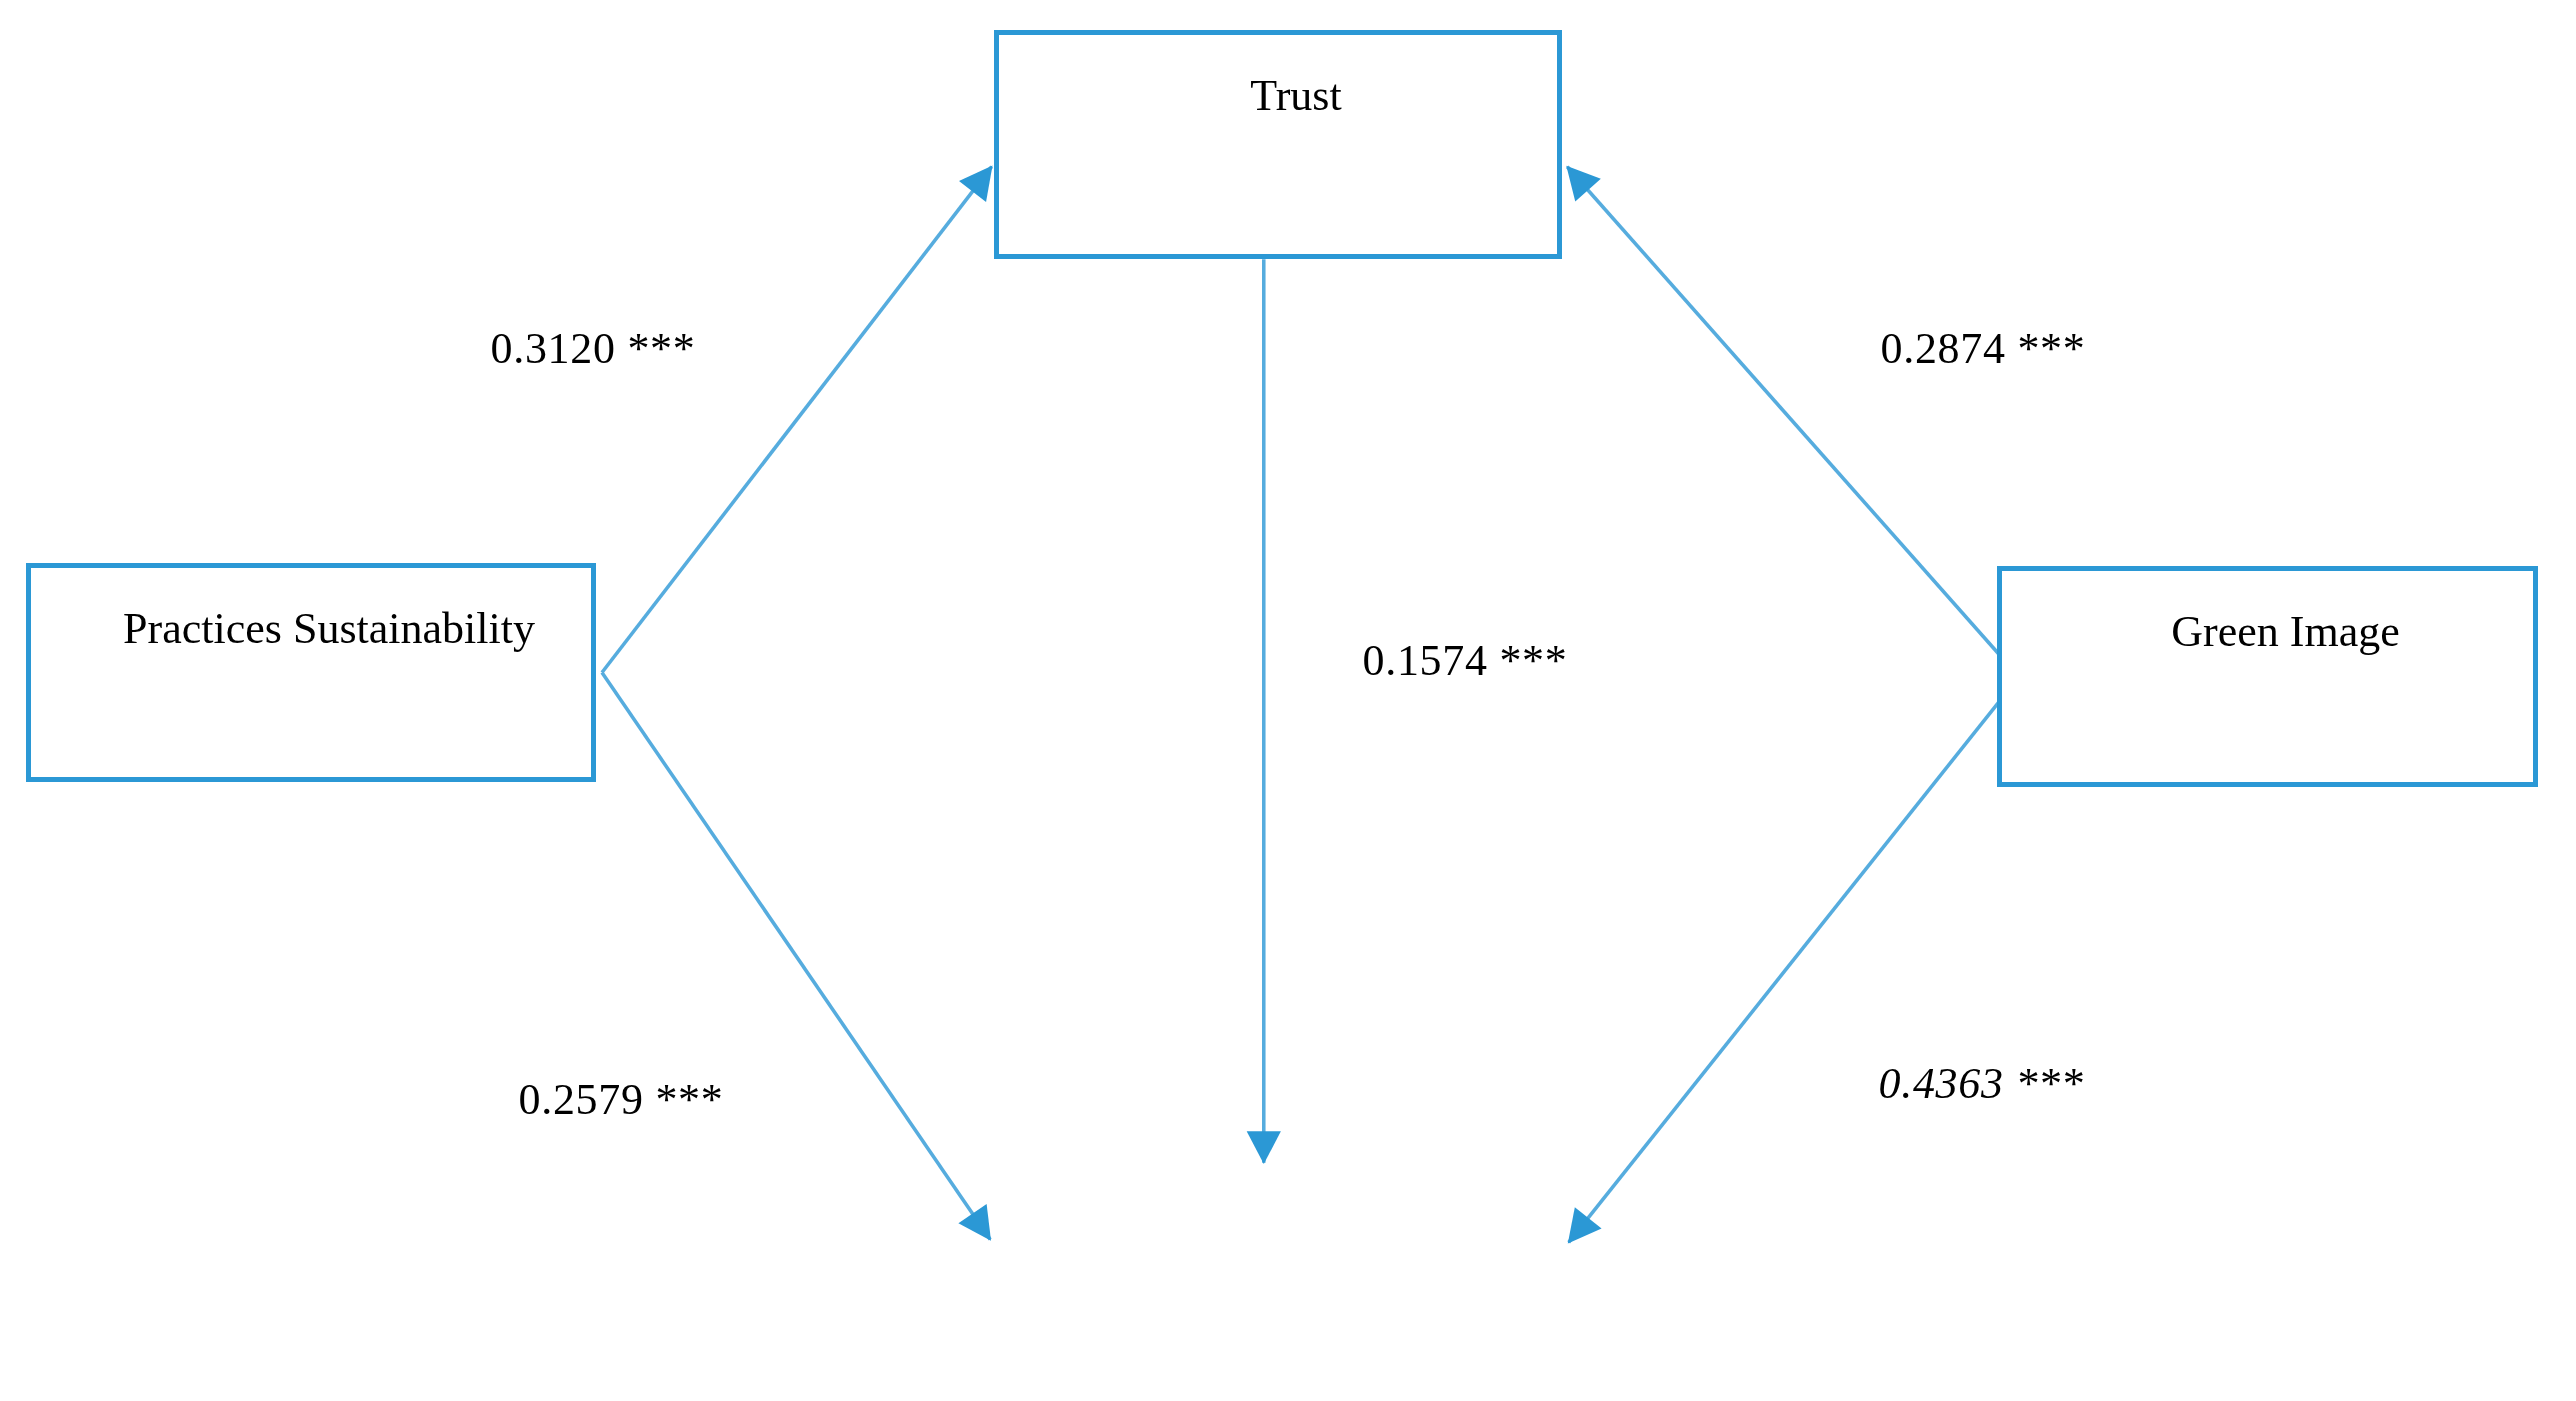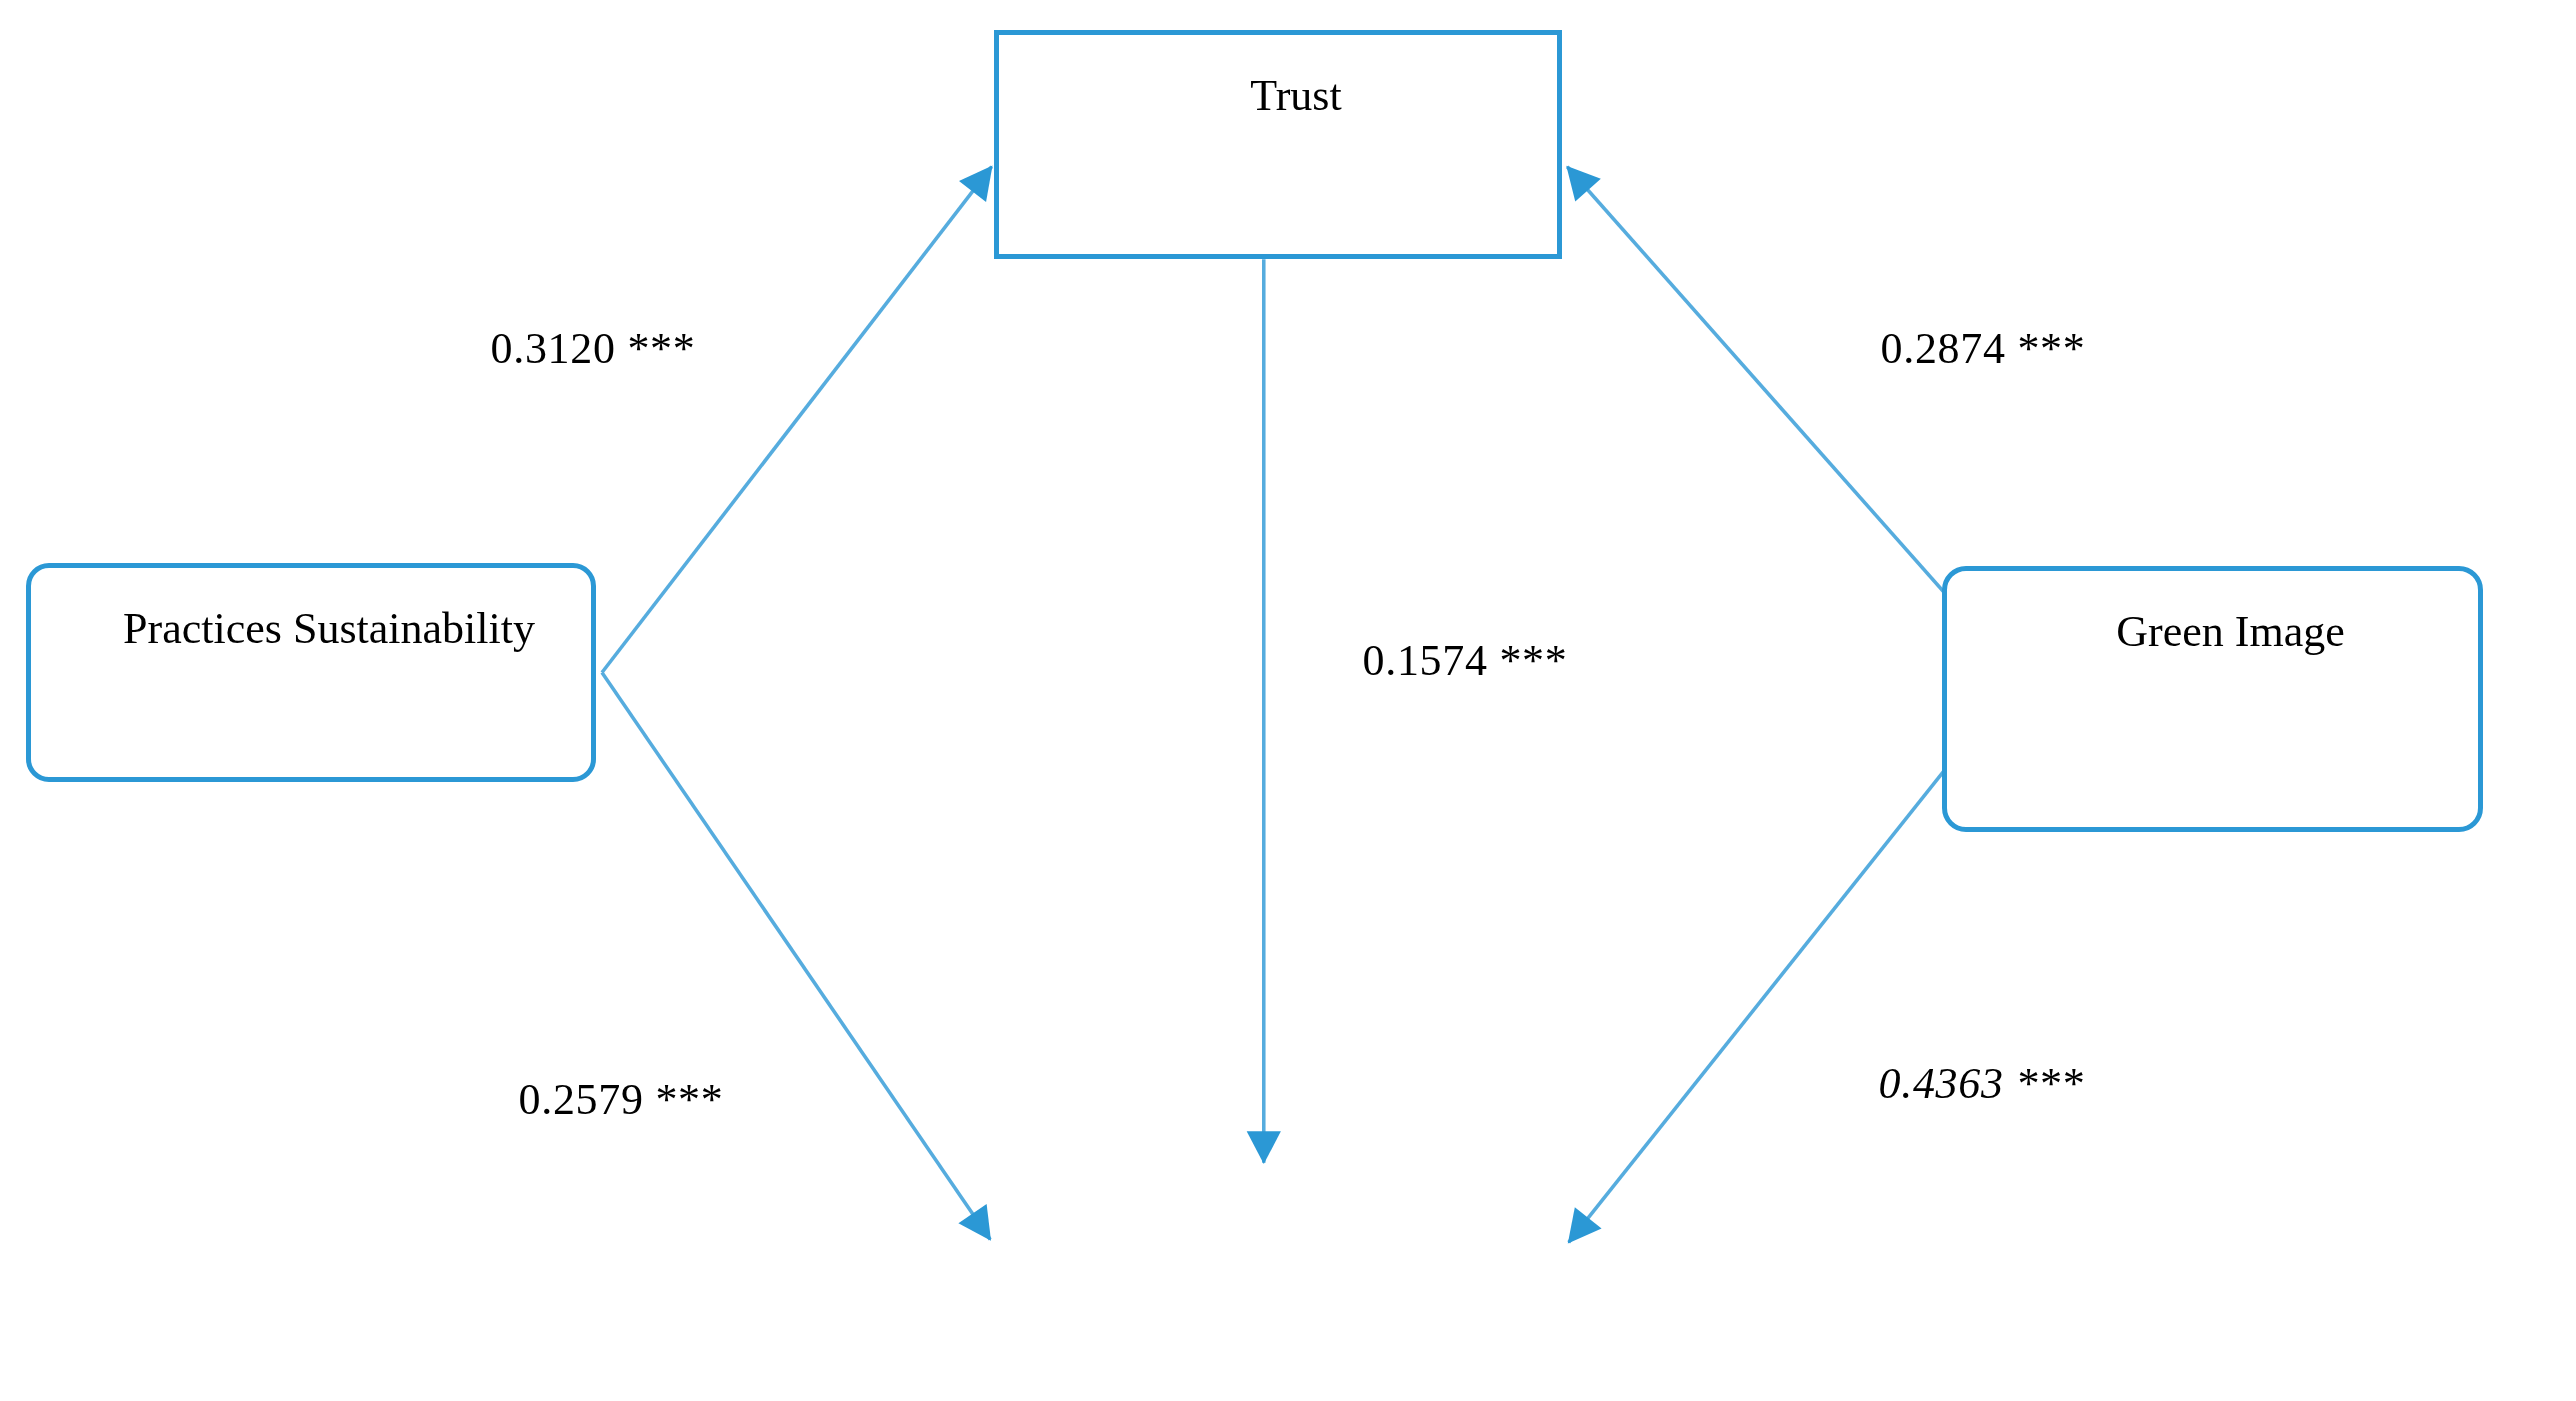--- a/index.html
+++ b/index.html
@@ -30,22 +30,22 @@
     background: #ffffff;
     border: 5px solid #2b98d5;
     text-align: center;
     font-size: 44px;
     line-height: 47px;
     padding-top: 37px;
     white-space: nowrap;
     padding-left: 36px;
   }
   .node-trust    { left: 994px; top: 30px;   width: 568px; height: 229px; }
-  .node-practices{ left: 26px;   top: 563px;  width: 570px; height: 219px; border-radius: 23px; }
-  .node-green    { left: 1942px; top: 566px;  width: 541px; height: 266px; border-radius: 24px; }
+  .node-practices{ left: 26px;   top: 563px;  width: 570px; height: 219px; }
+  .node-green    { left: 1997px; top: 566px;  width: 541px; height: 221px; }
   .node-revisit  { left: 994px; top: 1167px; width: 568px; height: 218px; }
   .coef {
     position: absolute;
     transform: translate(-50%, -50%);
     font-size: 44px;
     line-height: 1;
     white-space: nowrap;
     letter-spacing: 0.7px;
     text-align: center;
   }

